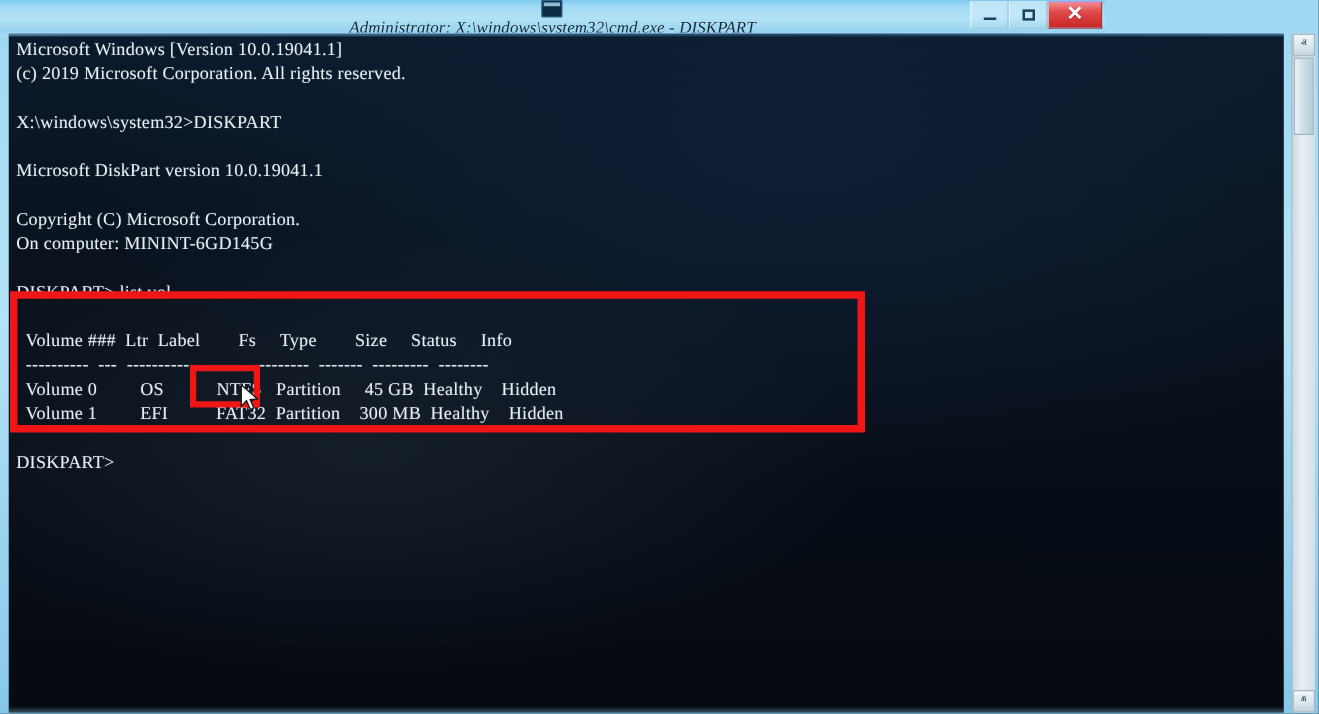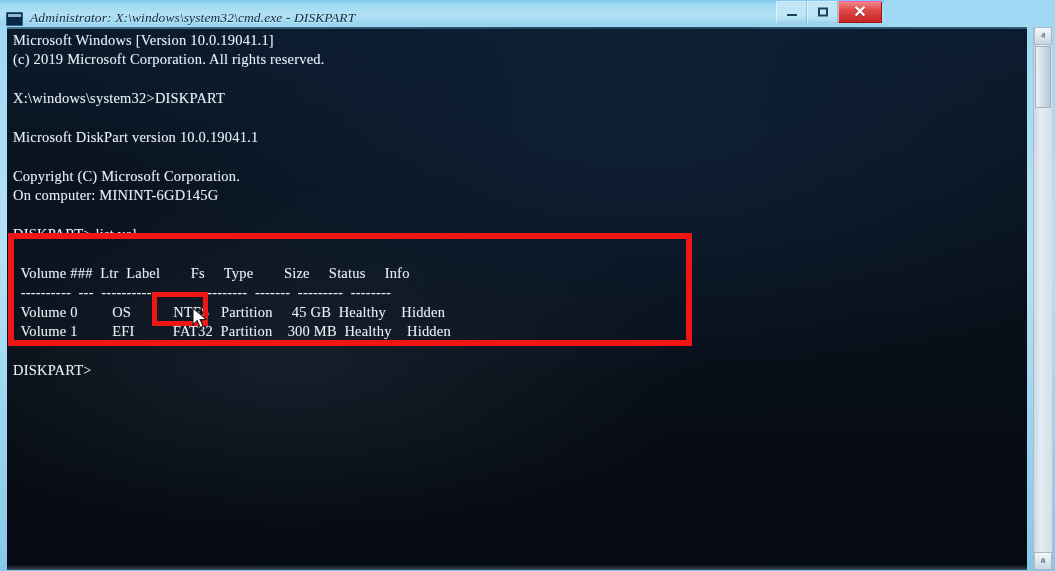--- a/index.html
+++ b/index.html
@@ -23,22 +23,23 @@
   }
 
   
   #titlebar {
     position: absolute;
     left: 0; top: 0;
     width: 884px;
     height: 26px;
     background: linear-gradient(180deg, #7ec8ec 0%, #9ed9f3 18%, #b2e1f6 55%, #96d3ef 100%);
     display: flex;
-    align-items: flex-end;
+    align-items: center;
     overflow: hidden;
+    flex-direction: column;
   }
   #titlebar-icon {
     width: 17px; height: 14px;
     margin-left: 6px; margin-right: 7px;
     flex: 0 0 auto;
     background: #0d2a45;
     border: 1px solid #2b5d85;
     border-radius: 1px;
     position: relative;
   }

